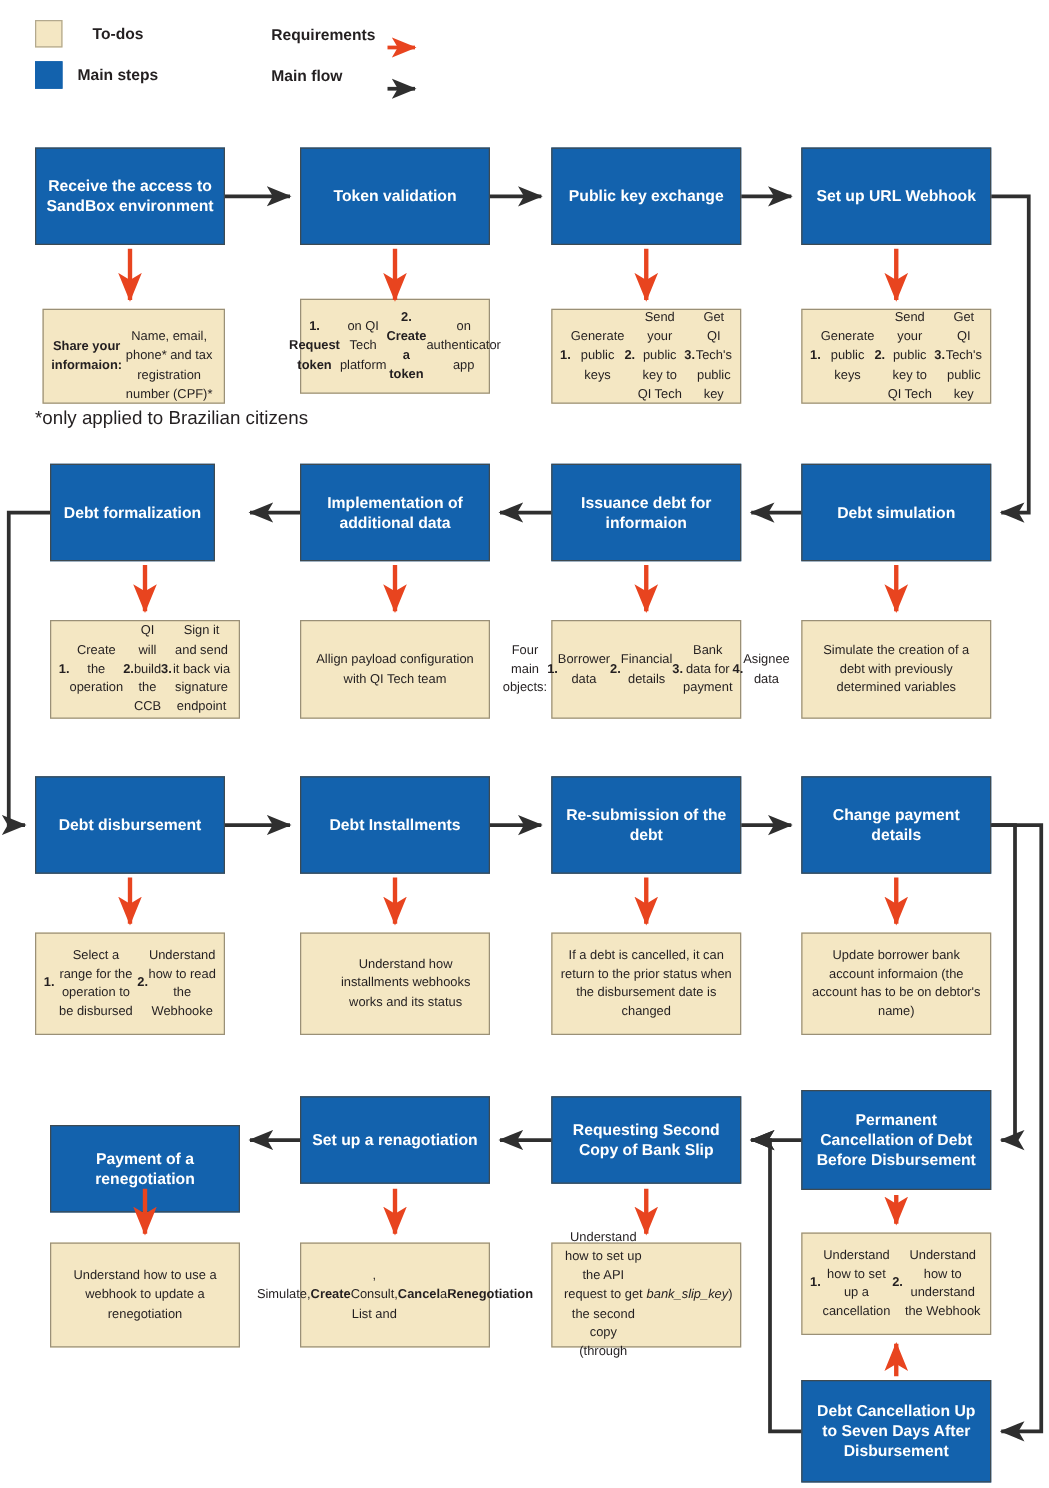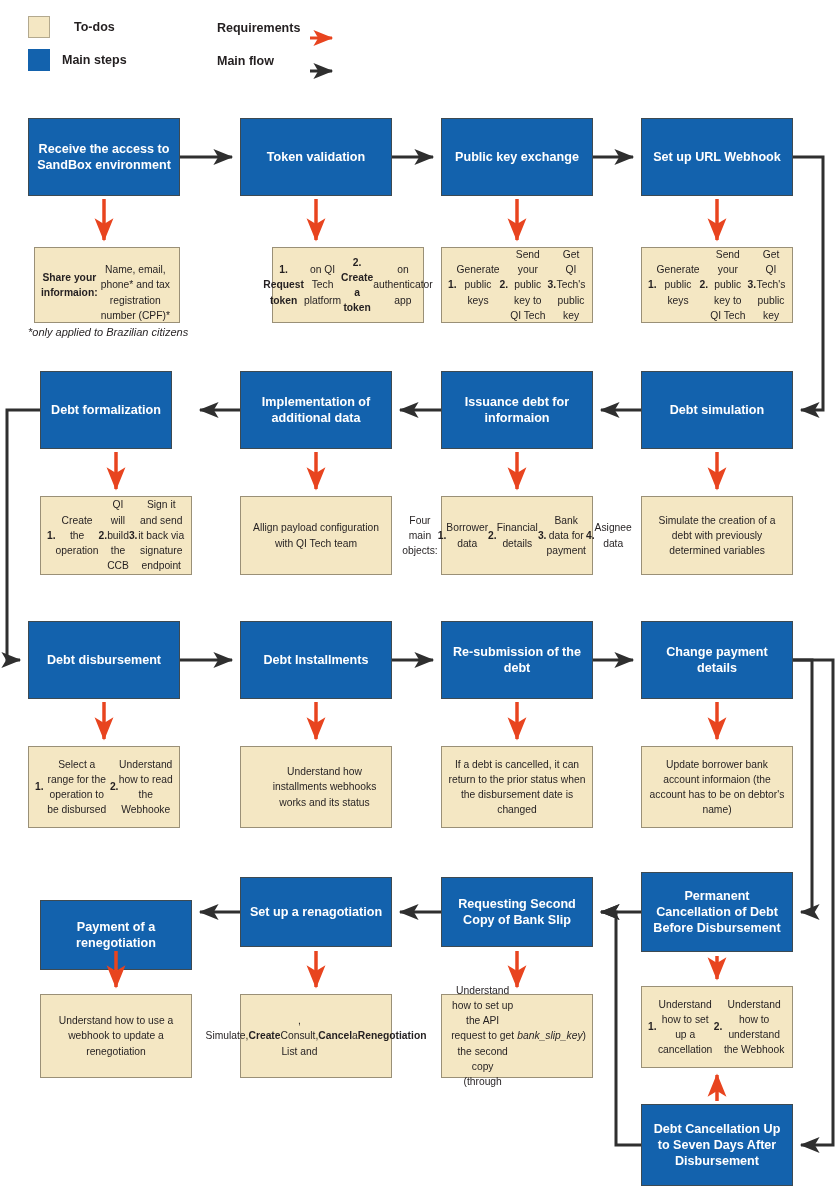--- a/index.html
+++ b/index.html
@@ -66,24 +66,23 @@
     color: #231f20;
     font-size: 10.3px;
     line-height: 1.48;
     padding: 5px 6px;
     font-weight: normal;
   }
   .node.todo b { font-weight: bold; }
   .node.todo i { font-style: italic; }
   .footnote {
     position: absolute;
-    font-size: 11px;
+    font-size: 15px;
     color: #231f20;
     white-space: nowrap;
-    font-style: italic;
   }
 </style>
 </head>
 <body>
 
 <div id="canvas">
 
   <div class="legend-swatch todo" style="left:28px;  top:16px;"></div>
   <div class="legend-label" style="left:74px; top:16px;">To-dos</div>
 
@@ -92,21 +91,21 @@
 
   <div class="legend-label" style="left:217px; top:17px;">Requirements</div>
   <div class="legend-label" style="left:217px; top:50px;">Main flow</div>
 
   <div class="node step" style="left:28px;  top:118px; width:152px; height:78px;">Receive the access to SandBox environment</div>
   <div class="node step" style="left:240px; top:118px; width:152px; height:78px;">Token validation</div>
   <div class="node step" style="left:441px; top:118px; width:152px; height:78px;">Public key exchange</div>
   <div class="node step" style="left:641px; top:118px; width:152px; height:78px;">Set up URL Webhook</div>
 
   <div class="node todo" style="left:34px;  top:247px; width:146px; height:76px;"><b>Share your informaion:</b><br>Name, email, phone* and tax registration number (CPF)*</div>
-  <div class="node todo" style="left:240px; top:247px; width:152px; height:76px;margin-left:32px;"><b>1. Request token</b> on QI Tech platform<br><b>2. Create a token</b> on authenticator app</div>
+  <div class="node todo" style="left:240px; top:239px; width:152px; height:76px;"><b>1. Request token</b> on QI Tech platform<br><b>2. Create a token</b> on authenticator app</div>
   <div class="node todo" style="left:441px; top:247px; width:152px; height:76px;"><b>1.</b> Generate public keys<br><b>2.</b> Send your public key to QI Tech<br><b>3.</b> Get QI Tech's public key</div>
   <div class="node todo" style="left:641px; top:247px; width:152px; height:76px;"><b>1.</b> Generate public keys<br><b>2.</b> Send your public key to QI Tech<br><b>3.</b> Get QI Tech's public key</div>
 
   <div class="footnote" style="left:28px; top:326px;">*only applied to Brazilian citizens</div>
 
   <div class="node step" style="left:40px;  top:371px; width:132px; height:78px;">Debt formalization</div>
   <div class="node step" style="left:240px; top:371px; width:152px; height:78px;">Implementation of additional data</div>
   <div class="node step" style="left:441px; top:371px; width:152px; height:78px;">Issuance debt for informaion</div>
   <div class="node step" style="left:641px; top:371px; width:152px; height:78px;">Debt simulation</div>
 

